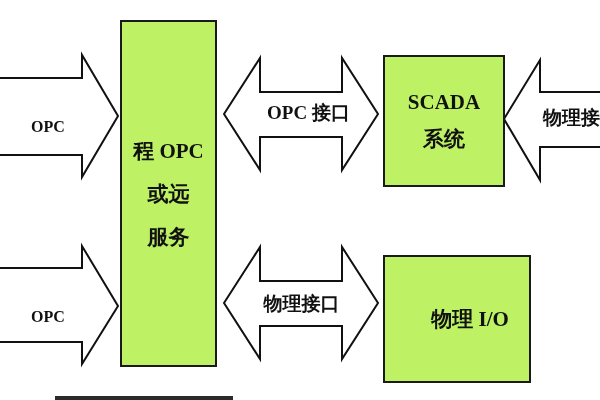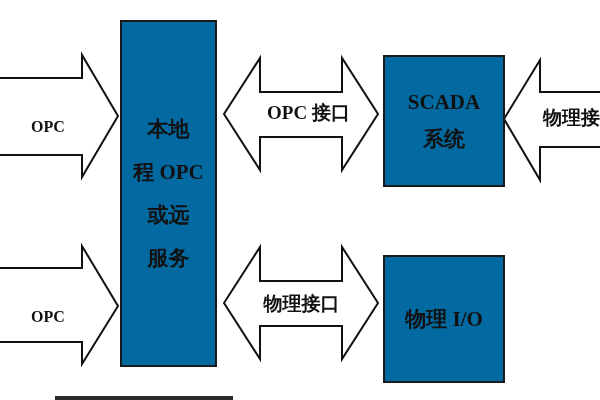--- a/index.html
+++ b/index.html
@@ -8,27 +8,27 @@
     overflow:hidden;
     font-family:"Liberation Serif","DejaVu Serif",serif;color:#111;
   }
   .arrow-svg{position:absolute;left:0;top:0;width:600px;height:400px;}
   .arrow-svg polygon{fill:#ffffff;stroke:#111;stroke-width:2;}
   .label{
     position:absolute;font-weight:bold;font-size:16px;text-align:center;
     white-space:nowrap;line-height:1.2;
   }
   .box{
-    position:absolute;border:2px solid #1a1a1a;background:#0369a1;
+    position:absolute;border:2px solid #1a1a1a;background:#bef264;
     display:flex;flex-direction:column;align-items:center;justify-content:center;
     font-weight:bold;font-size:21px;text-align:center;
   }
   .center-box{left:120px;top:20px;width:93px;height:343px;gap:15px;}
   .scada-box{left:383px;top:55px;width:118px;height:128px;gap:10px;}
-  .io-box{left:383px;top:255px;width:118px;height:124px;}
+  .io-box{left:383px;top:255px;width:118px;height:124px;padding-left:26px;}
   .lbl-opc-top{left:0;top:117px;width:96px;}
   .lbl-opc-bottom{left:0;top:307px;width:96px;}
   .lbl-mid-top{left:232px;top:102px;width:153px;font-size:19px;}
   .lbl-mid-bottom{left:225px;top:293px;width:153px;font-size:19px;}
   .lbl-right{left:543px;top:107px;width:130px;font-size:19px;text-align:left;}
   .artifact{position:absolute;left:55px;top:396px;width:178px;height:4px;background:#2a2a2a;}
 </style>
 </head>
 <body>
 
@@ -47,21 +47,20 @@
     <polygon points="504,119 540,60 540,92 610,92 610,147 540,147 540,180"></polygon>
   </svg>
 
   <div class="label lbl-opc-top">OPC</div>
   <div class="label lbl-opc-bottom">OPC</div>
   <div class="label lbl-mid-top">OPC 接口</div>
   <div class="label lbl-mid-bottom">物理接口</div>
   <div class="label lbl-right">物理接口</div>
 
   <div class="box center-box">
-    <div>本地</div>
     <div>程 OPC</div>
     <div>或远</div>
     <div>服务</div>
   </div>
 
   <div class="box scada-box">
     <div>SCADA</div>
     <div>系统</div>
   </div>
 

